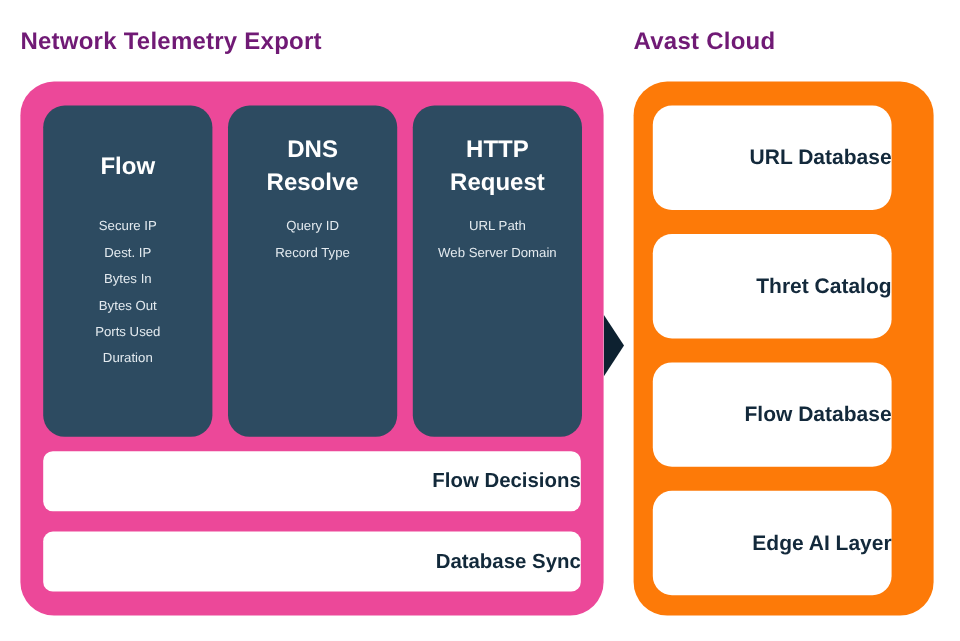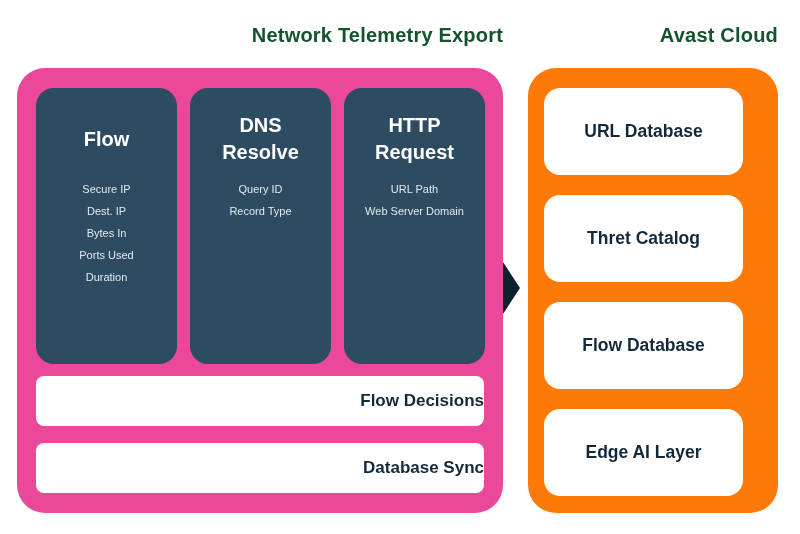--- a/index.html
+++ b/index.html
@@ -6,21 +6,21 @@
   .stage{
     position:relative;
     width:800px;height:534px;
     background:#ffffff;
     font-family:"Liberation Sans","DejaVu Sans",sans-serif;
     overflow:hidden;
   }
   .title{
     position:absolute;top:24px;
     font-size:20px;font-weight:bold;
-    color:#14532d;text-align:right;
+    color:#701a75;text-align:left;
     letter-spacing:0.2px;
   }
   .title-left{left:17px;width:486px;}
   .title-right{left:528px;width:250px;}
 
   
   .panel-navy{
     position:absolute;left:17px;top:68px;
     width:486px;height:445px;
     background:#ec4899;border-radius:28px;
@@ -63,41 +63,42 @@
   
   .panel-orange{
     position:absolute;left:528px;top:68px;
     width:250px;height:445px;
     background:#fd7a08;border-radius:28px;
   }
   .cloud-box{
     position:absolute;left:16px;
     width:199px;height:87px;
     background:#ffffff;border-radius:16px;
-    display:flex;align-items:center;justify-content:center;
+    display:flex;align-items:center;justify-content:flex-end;
   }
   .cloud-box-label{
     font-size:17.5px;font-weight:bold;color:#13293b;
   }
 </style>
 </head>
 <body>
 
 <div class="stage">
 
   <div class="title title-left">Network Telemetry Export</div>
   <div class="title title-right">Avast Cloud</div>
 
   <div class="panel-navy">
 
     <div class="col" style="left:19px">
       <div class="col-head">Flow</div>
       <div class="item">Secure IP</div>
       <div class="item">Dest. IP</div>
       <div class="item">Bytes In</div>
+      <div class="item">Bytes Out</div>
       <div class="item">Ports Used</div>
       <div class="item">Duration</div>
     </div>
 
     <div class="col" style="left:173px">
       <div class="col-head">DNS Resolve</div>
       <div class="item">Query ID</div>
       <div class="item">Record Type</div>
     </div>
 

